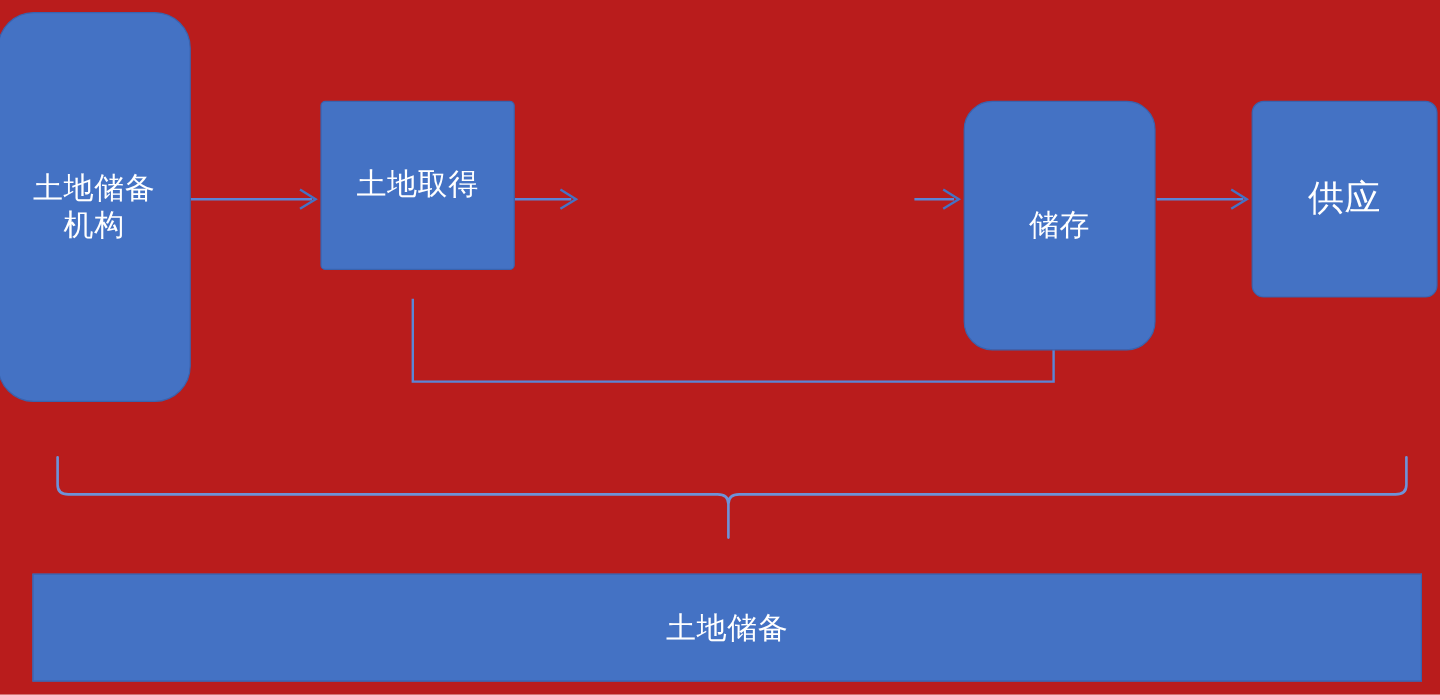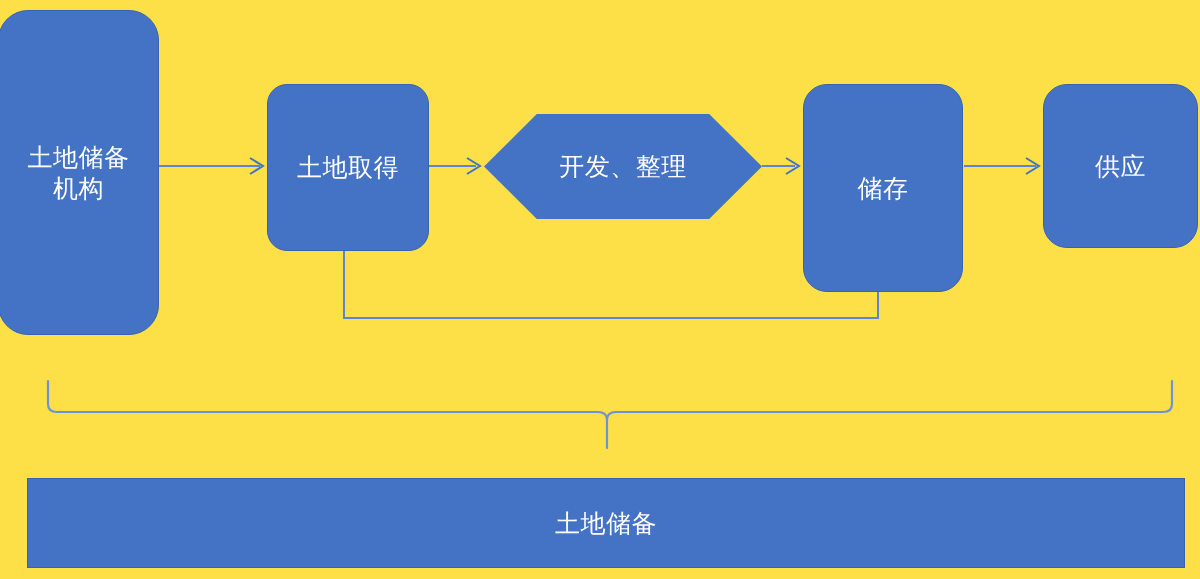--- a/index.html
+++ b/index.html
@@ -7,21 +7,21 @@
     padding: 0;
     background: #ffffff;
   }
   body {
     font-family: "Liberation Sans", "DejaVu Sans", sans-serif;
   }
   #canvas {
     position: relative;
     width: 1200px;
     height: 579px;
-    background: #fde047;
+    background: #b91c1c;
     overflow: hidden;
     text-decoration: underline;
   }
   .node {
     position: absolute;
     box-sizing: border-box;
     background: #4472C4;
     border: 1px solid #3A63AE;
     color: #ffffff;
     display: flex;
@@ -40,39 +40,39 @@
     top: 10px;
     width: 161px;
     height: 325px;
     border-radius: 30px;
     font-size: 25px;
   }
   #node-acquire {
     left: 267px;
     top: 84px;
     width: 162px;
-    height: 167px;
-    border-radius: 20px;
+    height: 141px;
+    border-radius: 4px;
     font-size: 25px;
   }
   #node-store {
     left: 803px;
     top: 84px;
     width: 160px;
     height: 208px;
     border-radius: 24px;
     font-size: 25px;
   }
   #node-supply {
     left: 1043px;
     top: 84px;
     width: 155px;
     height: 164px;
-    border-radius: 24px;
-    font-size: 25px;
+    border-radius: 10px;
+    font-size: 30px;
   }
 
   
   #node-develop {
     position: absolute;
     left: 484px;
     top: 114px;
     width: 278px;
     height: 105px;
     background: #4472C4;
@@ -175,21 +175,20 @@
                Q 1172 412 1172 404
                L 1172 381"></path>
     </g>
   </svg>
 
   <div class="node" id="node-agency">土地储备
 机构</div>
 
   <div class="node" id="node-acquire">土地取得</div>
 
-  <div id="node-develop">开发、整理</div>
 
   <div class="node" id="node-store">储存</div>
 
   <div class="node" id="node-supply">供应</div>
 
   <div id="node-banner">土地储备</div>
 
 </div>
 
 </body></html>

